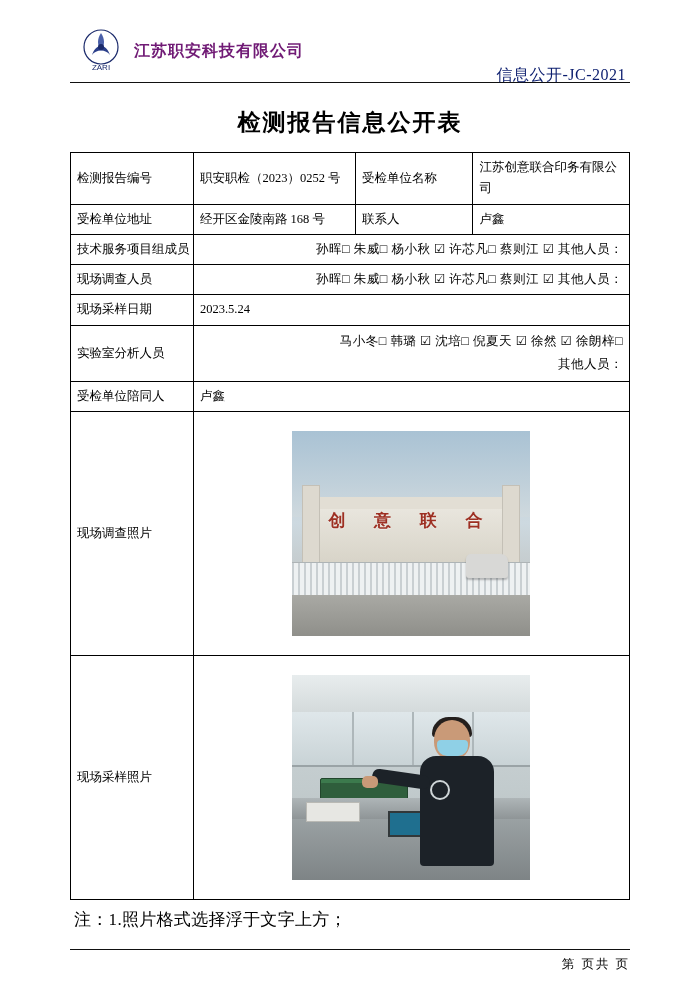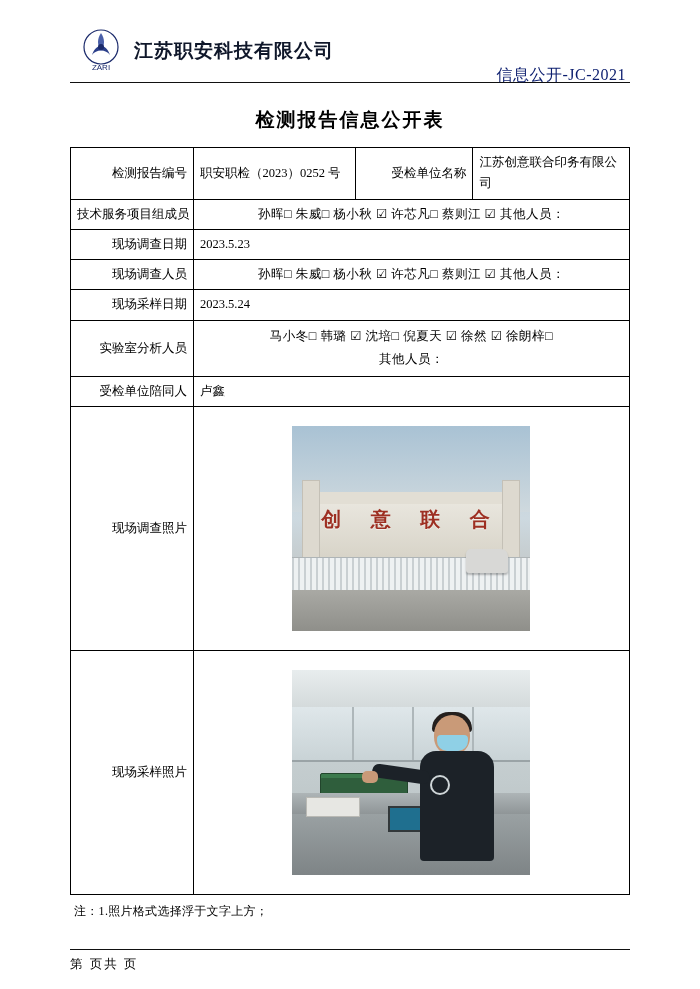--- a/index.html
+++ b/index.html
@@ -35,72 +35,72 @@
   }
   .logo-wrap {
     width: 62px;
     height: 48px;
     display: flex;
     align-items: flex-start;
     justify-content: center;
     flex: 0 0 auto;
   }
   .company-name {
-    font-size: 19px;
+    font-size: 16px;
     letter-spacing: 1px;
-    color: #0f172a;
+    color: #701a75;
     font-weight: bold;
     margin-left: 2px;
     white-space: nowrap;
   }
   .doc-code {
     margin-left: auto;
     font-size: 16px;
     color: #0b1d6e;
     letter-spacing: 0.5px;
     white-space: nowrap;
     padding-right: 4px;
     margin-top: 48px;
   }
 
   
   .doc-title {
     text-align: center;
-    font-size: 19px;
+    font-size: 23px;
     font-weight: bold;
     letter-spacing: 2px;
     margin: 24px 0 14px 0;
     font-family: "Liberation Sans", "DejaVu Sans", sans-serif;
   }
 
   
   table.main {
     border-collapse: collapse;
     width: 100%;
     table-layout: fixed;
   }
   table.main td {
     border: 1px solid #000;
     font-size: 12.5px;
     padding: 4px 6px;
     vertical-align: middle;
     line-height: 1.7;
   }
   td.label {
-    text-align: right;
+    text-align: left;
     white-space: nowrap;
   }
   td.value {
   }
   td.value-left {
     text-align: left;
     padding-left: 8px;
   }
   td.members {
-    text-align: center;
+    text-align: right;
     padding-left: 14px;
     letter-spacing: 0.5px;
     font-family: Liberation Serif, serif;
   }
   .lab-row td.members { line-height: 1.9; margin-left: 32px; }
 
   
   td.photo-cell {
     padding: 0;
     height: 235px;
@@ -128,21 +128,21 @@
   .p1 .gate .beam {
     position:absolute; left:0; right:0; top:-10px; height:12px; background:#e2ded4;
   }
   .p1 .pillarL, .p1 .pillarR {
     position:absolute; top:26%; width:16px; height:52%; background:#ddd9cf; border:1px solid #c4c0b6;
   }
   .p1 .pillarL { left: 10px; }
   .p1 .pillarR { right: 10px; }
   .p1 .sign {
     position: absolute; left: 50%; transform: translateX(-50%); top: 37%;
-    font-size: 20px; font-weight: bold; color: #9d2f22; letter-spacing: 12px;
+    font-size: 17px; font-weight: bold; color: #9d2f22; letter-spacing: 12px;
     font-family: "Liberation Sans", "DejaVu Sans", sans-serif;
     text-shadow: 0 1px 0 rgba(255,255,255,0.5);
     white-space: nowrap;
   }
   .p1 .fence {
     position:absolute; left:0; right:0; top:64%; height: 16%;
     background: repeating-linear-gradient(90deg, #c9cfd2 0 2px, #eef1f2 2px 6px);
     border-top:1px solid #aeb4b6; border-bottom:1px solid #9aa0a2;
   }
   .p1 .road {
@@ -223,35 +223,35 @@
     position:absolute; left: -58px; top: 56px; width: 16px; height: 12px;
     background: #c99a78; border-radius: 5px;
   }
   .p2 .badge {
     position:absolute; left: 10px; top: 60px; width: 16px; height: 16px;
     border: 2px solid #cfd6d8; border-radius: 50%;
   }
 
   
   .note {
-    font-size: 12px;
+    font-size: 17px;
     margin-top: 8px;
     padding-left: 4px;
     letter-spacing: 0.3px;
   }
 
   
   .footer {
     position: absolute;
     left: 70px;
     right: 70px;
     bottom: 38px;
     border-top: 1.2px solid #111;
     padding-top: 6px;
-    text-align: left;
+    text-align: right;
     font-size: 12.5px;
     letter-spacing: 2px;
   }
 </style>
 </head>
 <body>
 
 <div class="page">
 
   <div class="header">
@@ -278,26 +278,28 @@
       <col style="width:28%">
     </colgroup>
     <tbody>
       <tr>
         <td class="label">检测报告编号</td>
         <td class="value">职安职检（2023）0252 号</td>
         <td class="label">受检单位名称</td>
         <td class="value-left" rowspan="1">江苏创意联合印务有限公司</td>
       </tr>
       <tr>
+        <td class="label">受检单位地址</td>
+        <td class="value">经开区金陵南路 168 号</td>
+        <td class="label">联系人</td>
+        <td class="value-left">卢鑫</td>
+      </tr>
+      <tr>
         <td class="label">技术服务项目组成员</td>
         <td class="members" colspan="3">孙晖□  朱威□  杨小秋 ☑  许芯凡□  蔡则江 ☑  其他人员：</td>
-      </tr>
-      <tr>
-        <td class="label">现场调查日期</td>
-        <td class="value" colspan="3">2023.5.23</td>
       </tr>
       <tr>
         <td class="label">现场调查人员</td>
         <td class="members" colspan="3">孙晖□  朱威□  杨小秋 ☑  许芯凡□  蔡则江 ☑  其他人员：</td>
       </tr>
       <tr>
         <td class="label">现场采样日期</td>
         <td class="value" colspan="3">2023.5.24</td>
       </tr>
       <tr class="lab-row">

